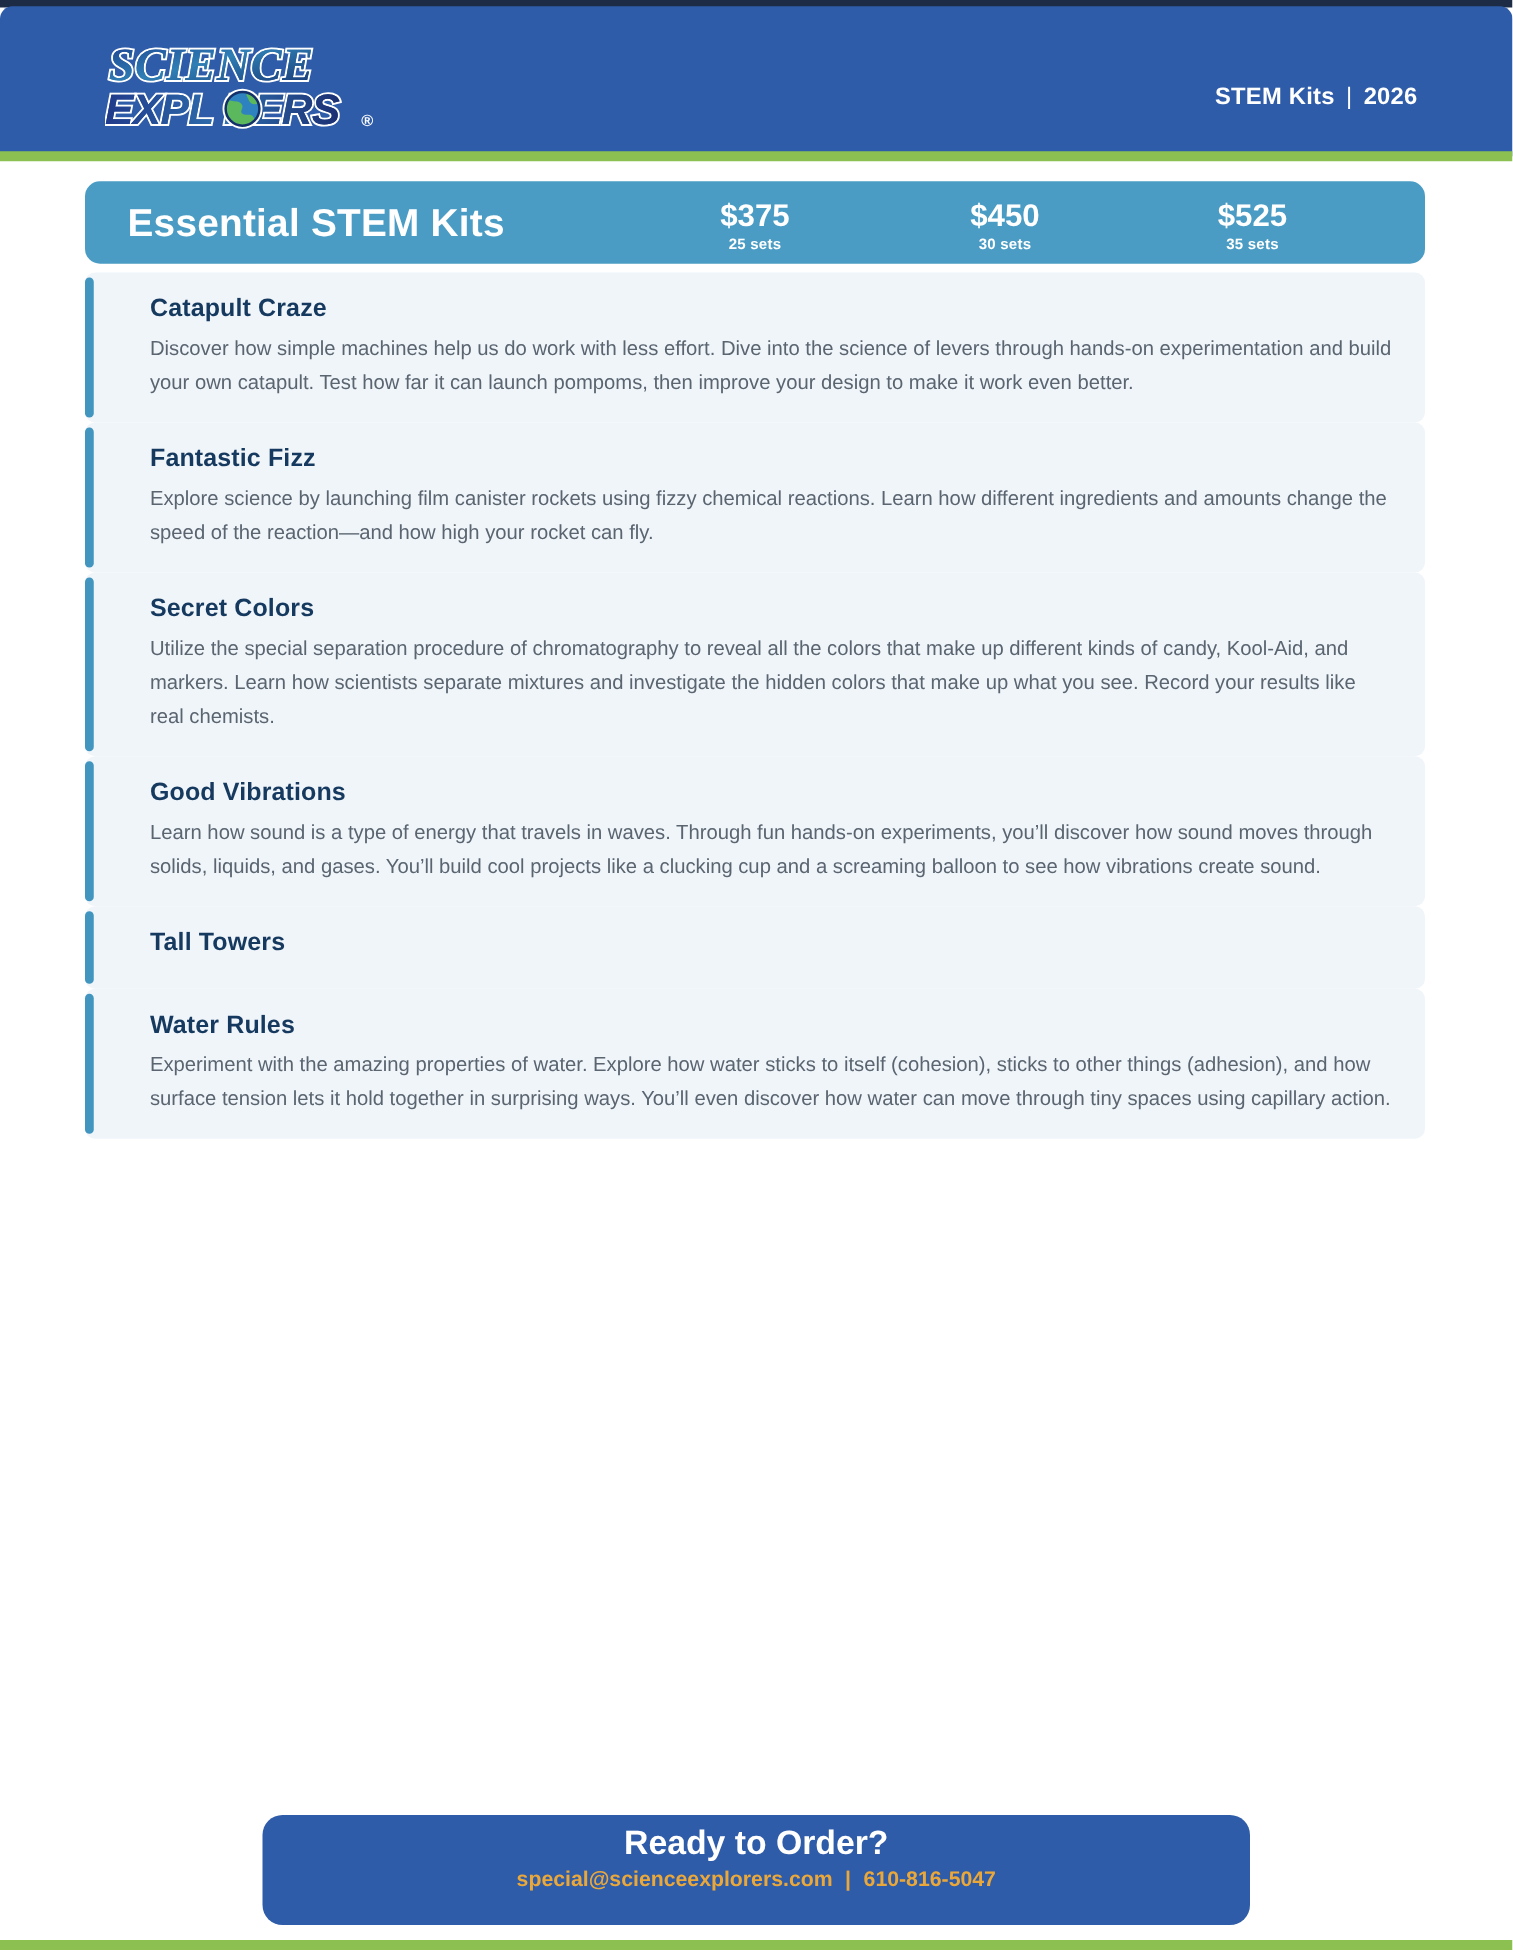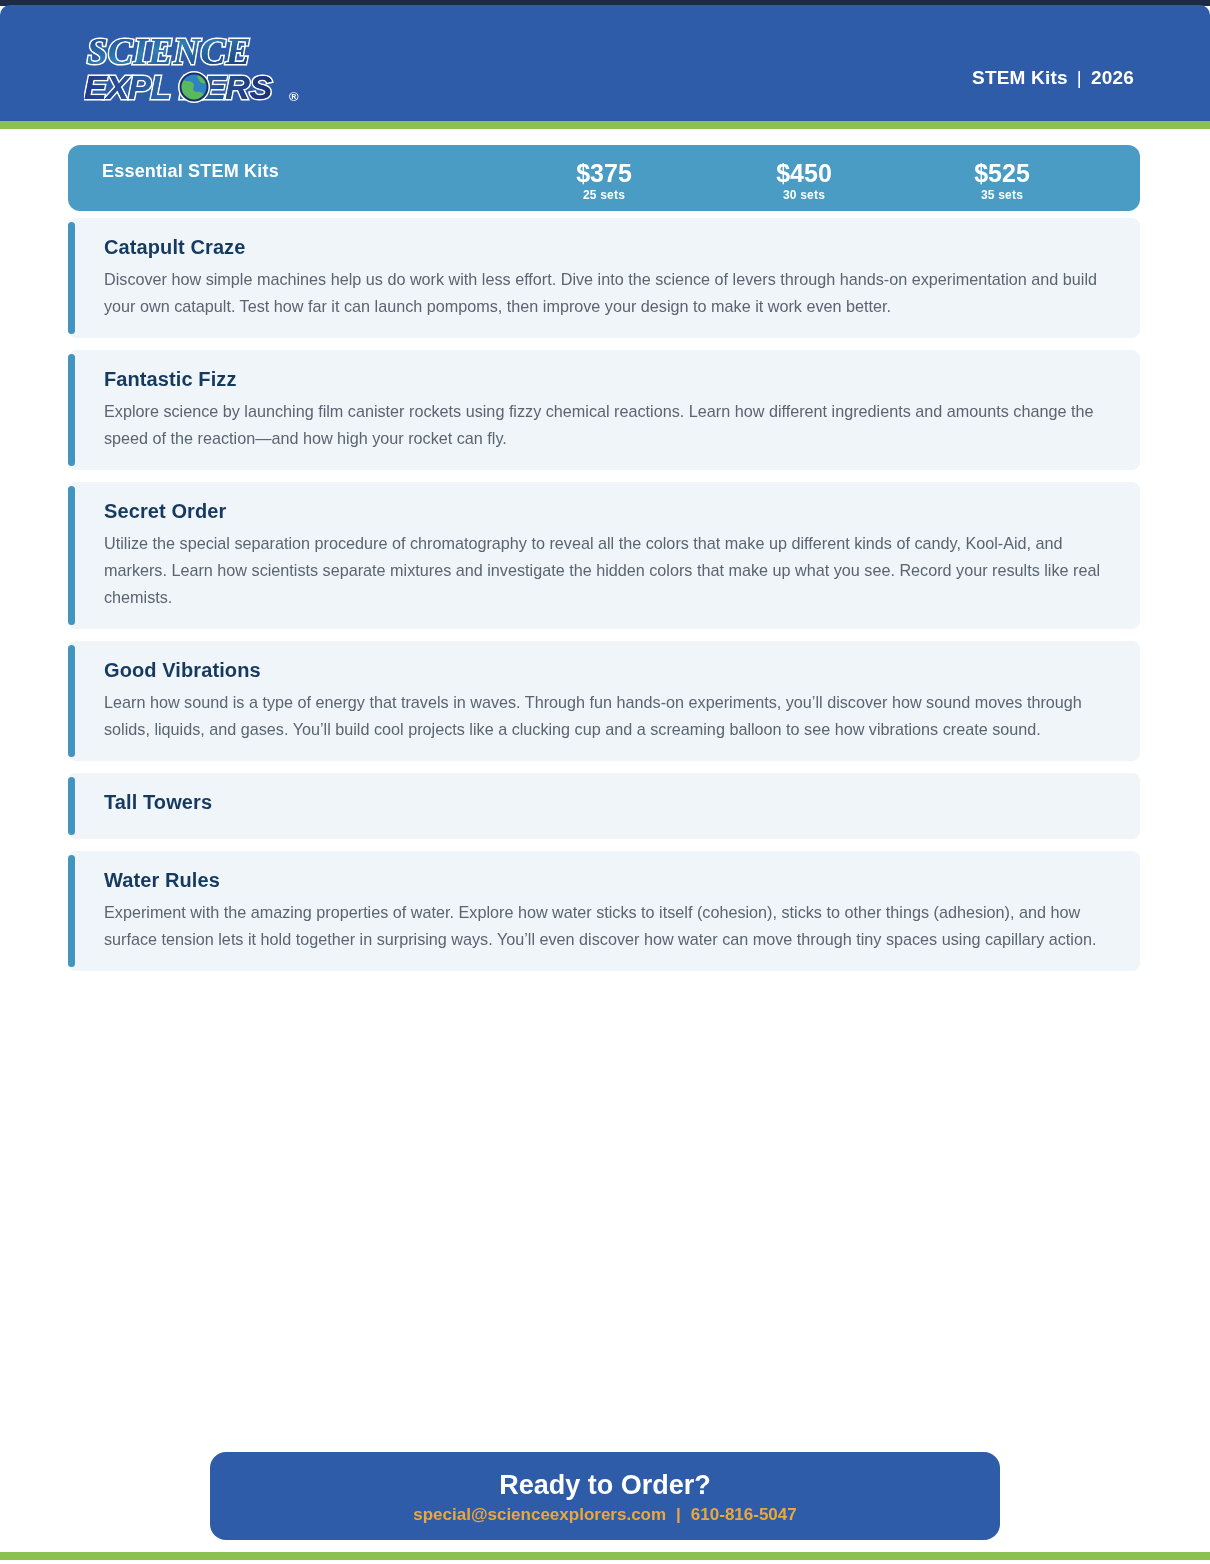--- a/index.html
+++ b/index.html
@@ -69,21 +69,21 @@
     position: absolute;
     left: 68px; top: 145px;
     width: 1072px; height: 66px;
     background: #4a9cc4;
     border-radius: 12px;
   }
   .band-title {
     position: absolute;
     left: 34px; top: 16px;
     color: #ffffff;
-    font-size: 18px;
+    font-size: 31px;
     font-weight: bold;
     letter-spacing: .2px;
   }
   .tier {
     position: absolute;
     top: 14px;
     width: 160px;
     text-align: center;
     color: #ffffff;
   }
@@ -103,22 +103,22 @@
   .tier-2 { left: 854px; }
 
   
   .cards {
     position: absolute;
     left: 68px; top: 218px;
     width: 1072px;
   }
   .card {
     position: relative;
-    margin-bottom: 12px;
-    padding: 16px 26px 18px 36px;
+    margin-bottom: 0;
+    padding: 16px 26px 18px 52px;
     background: #f0f5fa;
     border-radius: 8px;
     box-sizing: border-box;
   }
   .card-accent {
     position: absolute;
     left: 0; top: 4px; bottom: 4px;
     width: 7px;
     background: #4195be;
     border-radius: 4px;
@@ -139,21 +139,21 @@
 
   
   .cta {
     position: absolute;
     left: 210px; top: 1452px;
     width: 790px; height: 88px;
     background: #2f5ca8;
     border-radius: 16px;
     text-align: center;
     box-sizing: border-box;
-    padding-top: 17px;
+    padding-top: 6px;
   }
   .cta-title {
     color: #ffffff;
     font-size: 27px;
     font-weight: bold;
     line-height: 32px;
   }
   .cta-contact {
     color: #eba83a;
     font-size: 17px;
@@ -250,21 +250,21 @@
   </div>
 
   <div class="card">
     <div class="card-accent"></div>
     <div class="card-title">Fantastic Fizz</div>
     <div class="card-desc">Explore science by launching film canister rockets using fizzy chemical reactions. Learn how different ingredients and amounts change the speed of the reaction—and how high your rocket can fly.</div>
   </div>
 
   <div class="card">
     <div class="card-accent"></div>
-    <div class="card-title">Secret Order</div>
+    <div class="card-title">Secret Colors</div>
     <div class="card-desc">Utilize the special separation procedure of chromatography to reveal all the colors that make up different kinds of candy, Kool-Aid, and markers. Learn how scientists separate mixtures and investigate the hidden colors that make up what you see. Record your results like real chemists.</div>
   </div>
 
   <div class="card">
     <div class="card-accent"></div>
     <div class="card-title">Good Vibrations</div>
     <div class="card-desc">Learn how sound is a type of energy that travels in waves. Through fun hands-on experiments, you’ll discover how sound moves through solids, liquids, and gases. You’ll build cool projects like a clucking cup and a screaming balloon to see how vibrations create sound.</div>
   </div>
 
   <div class="card">

